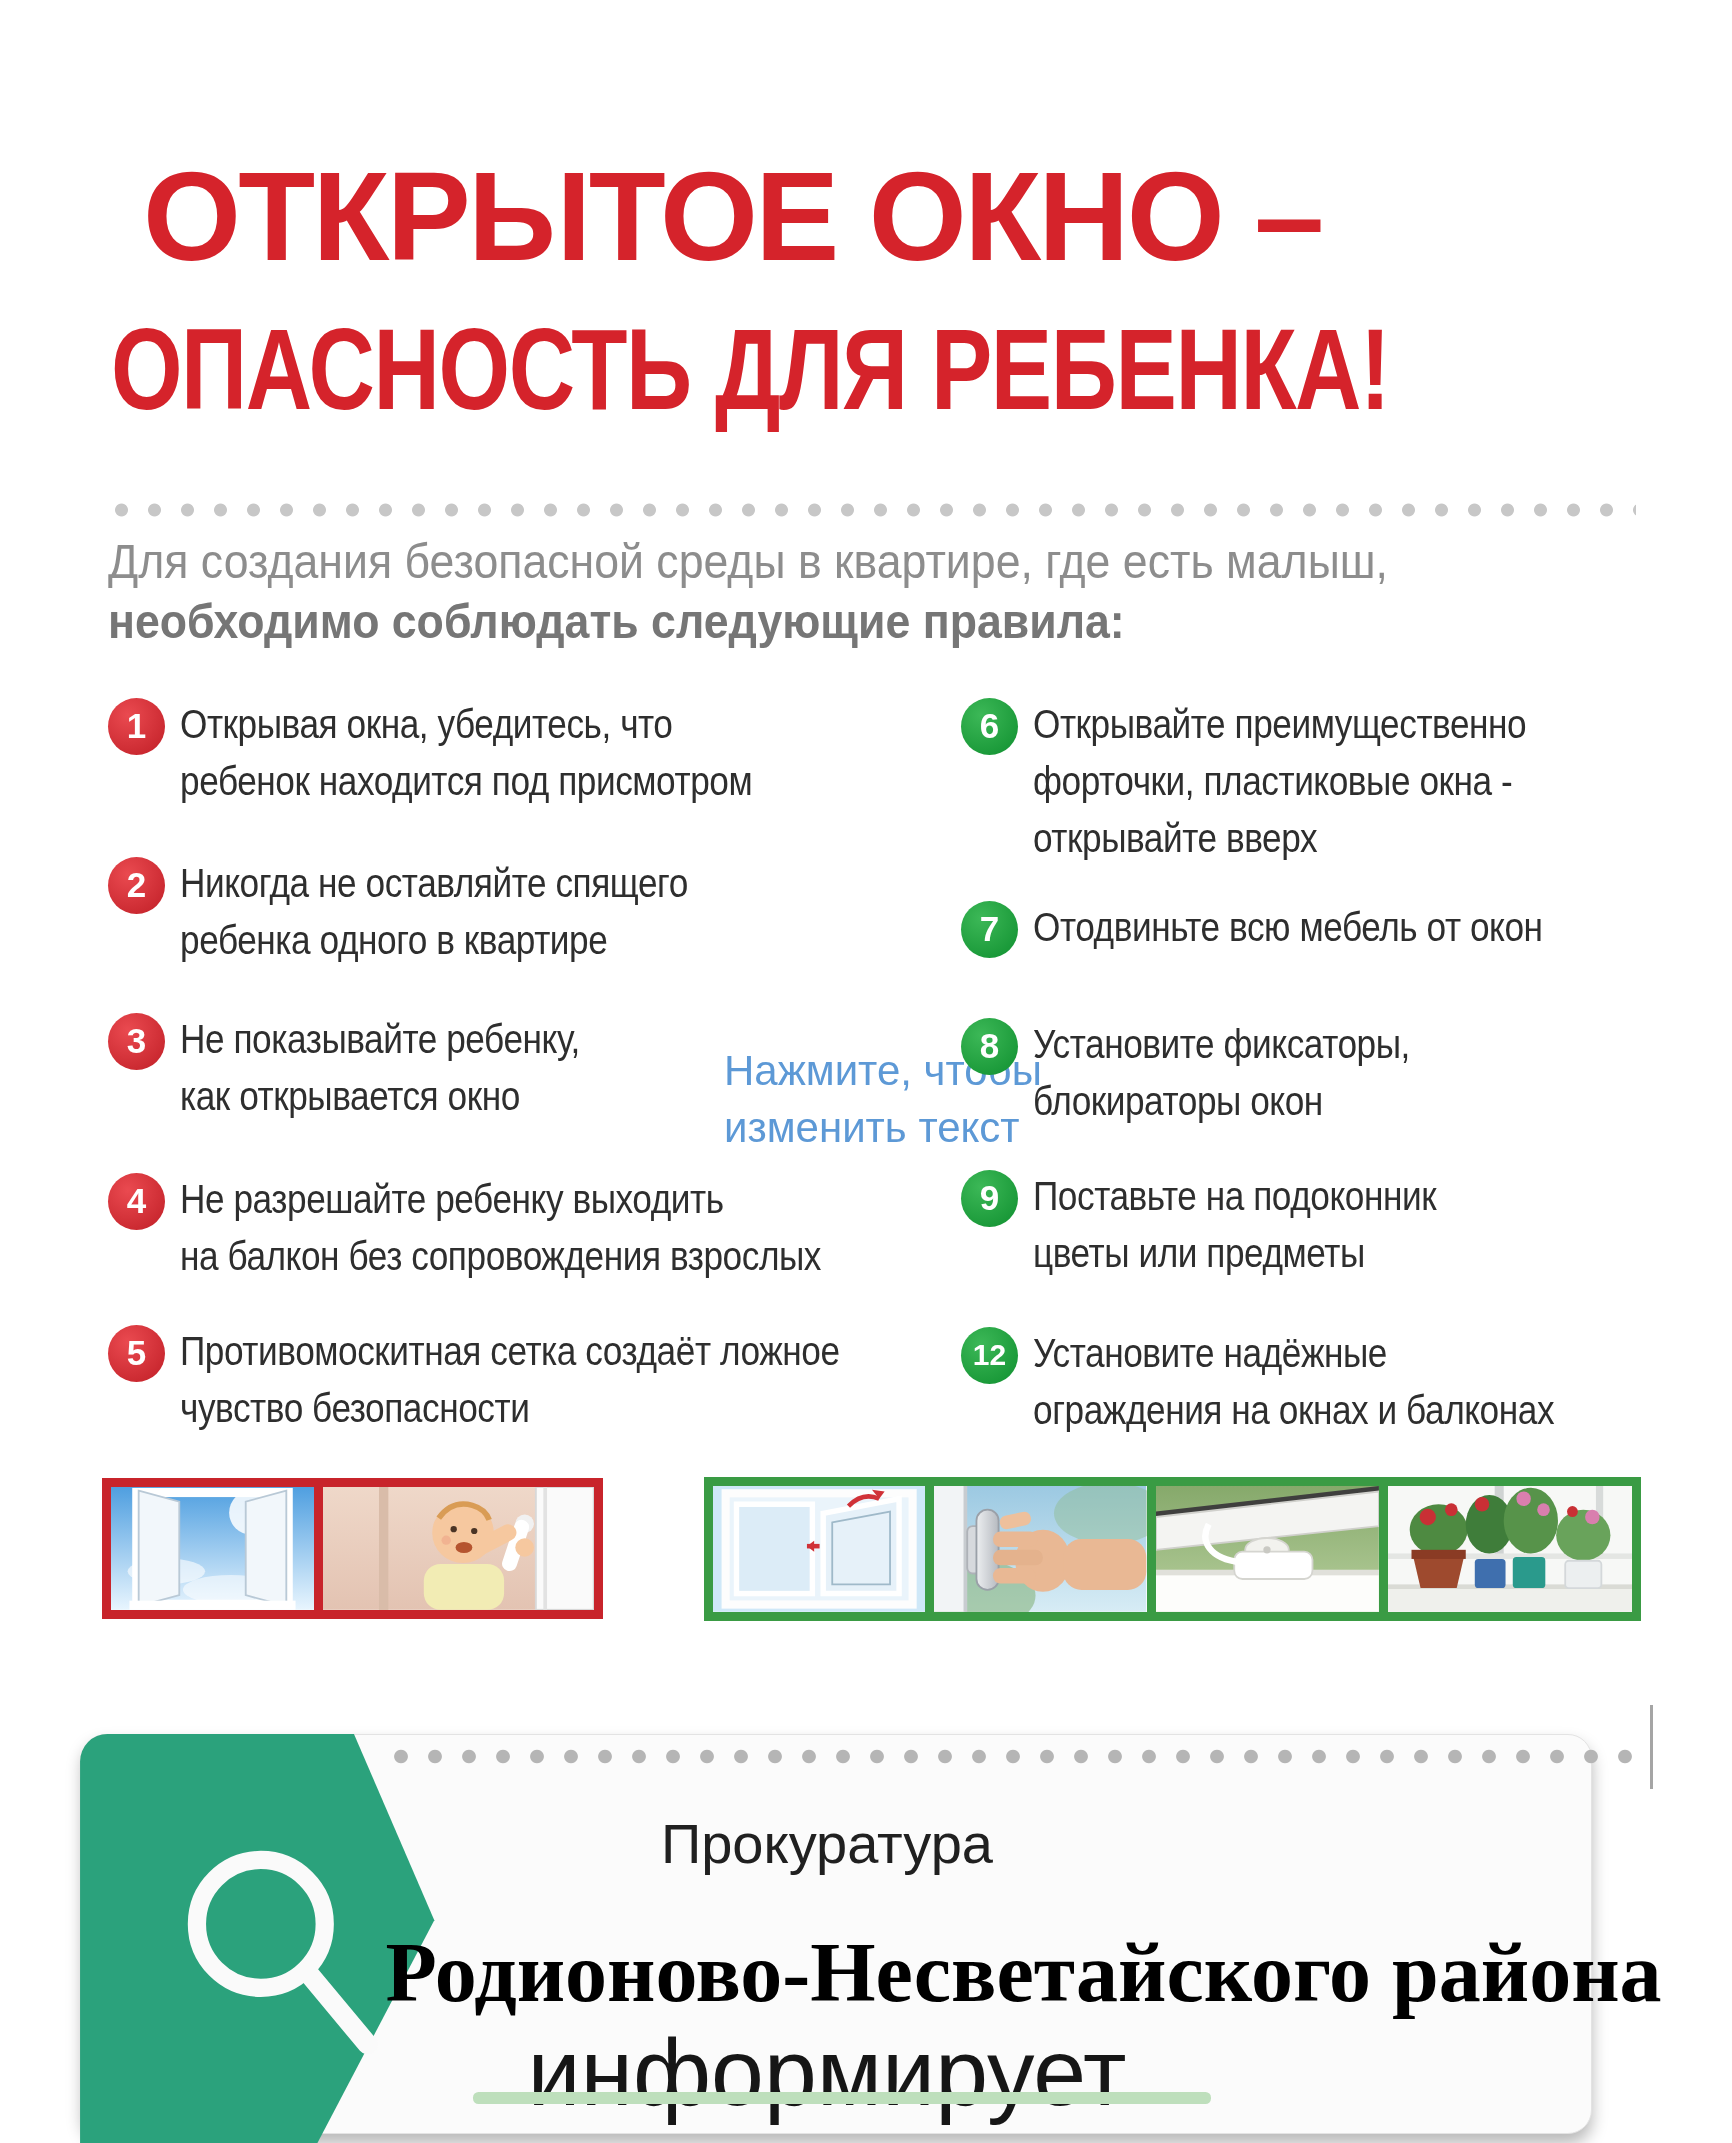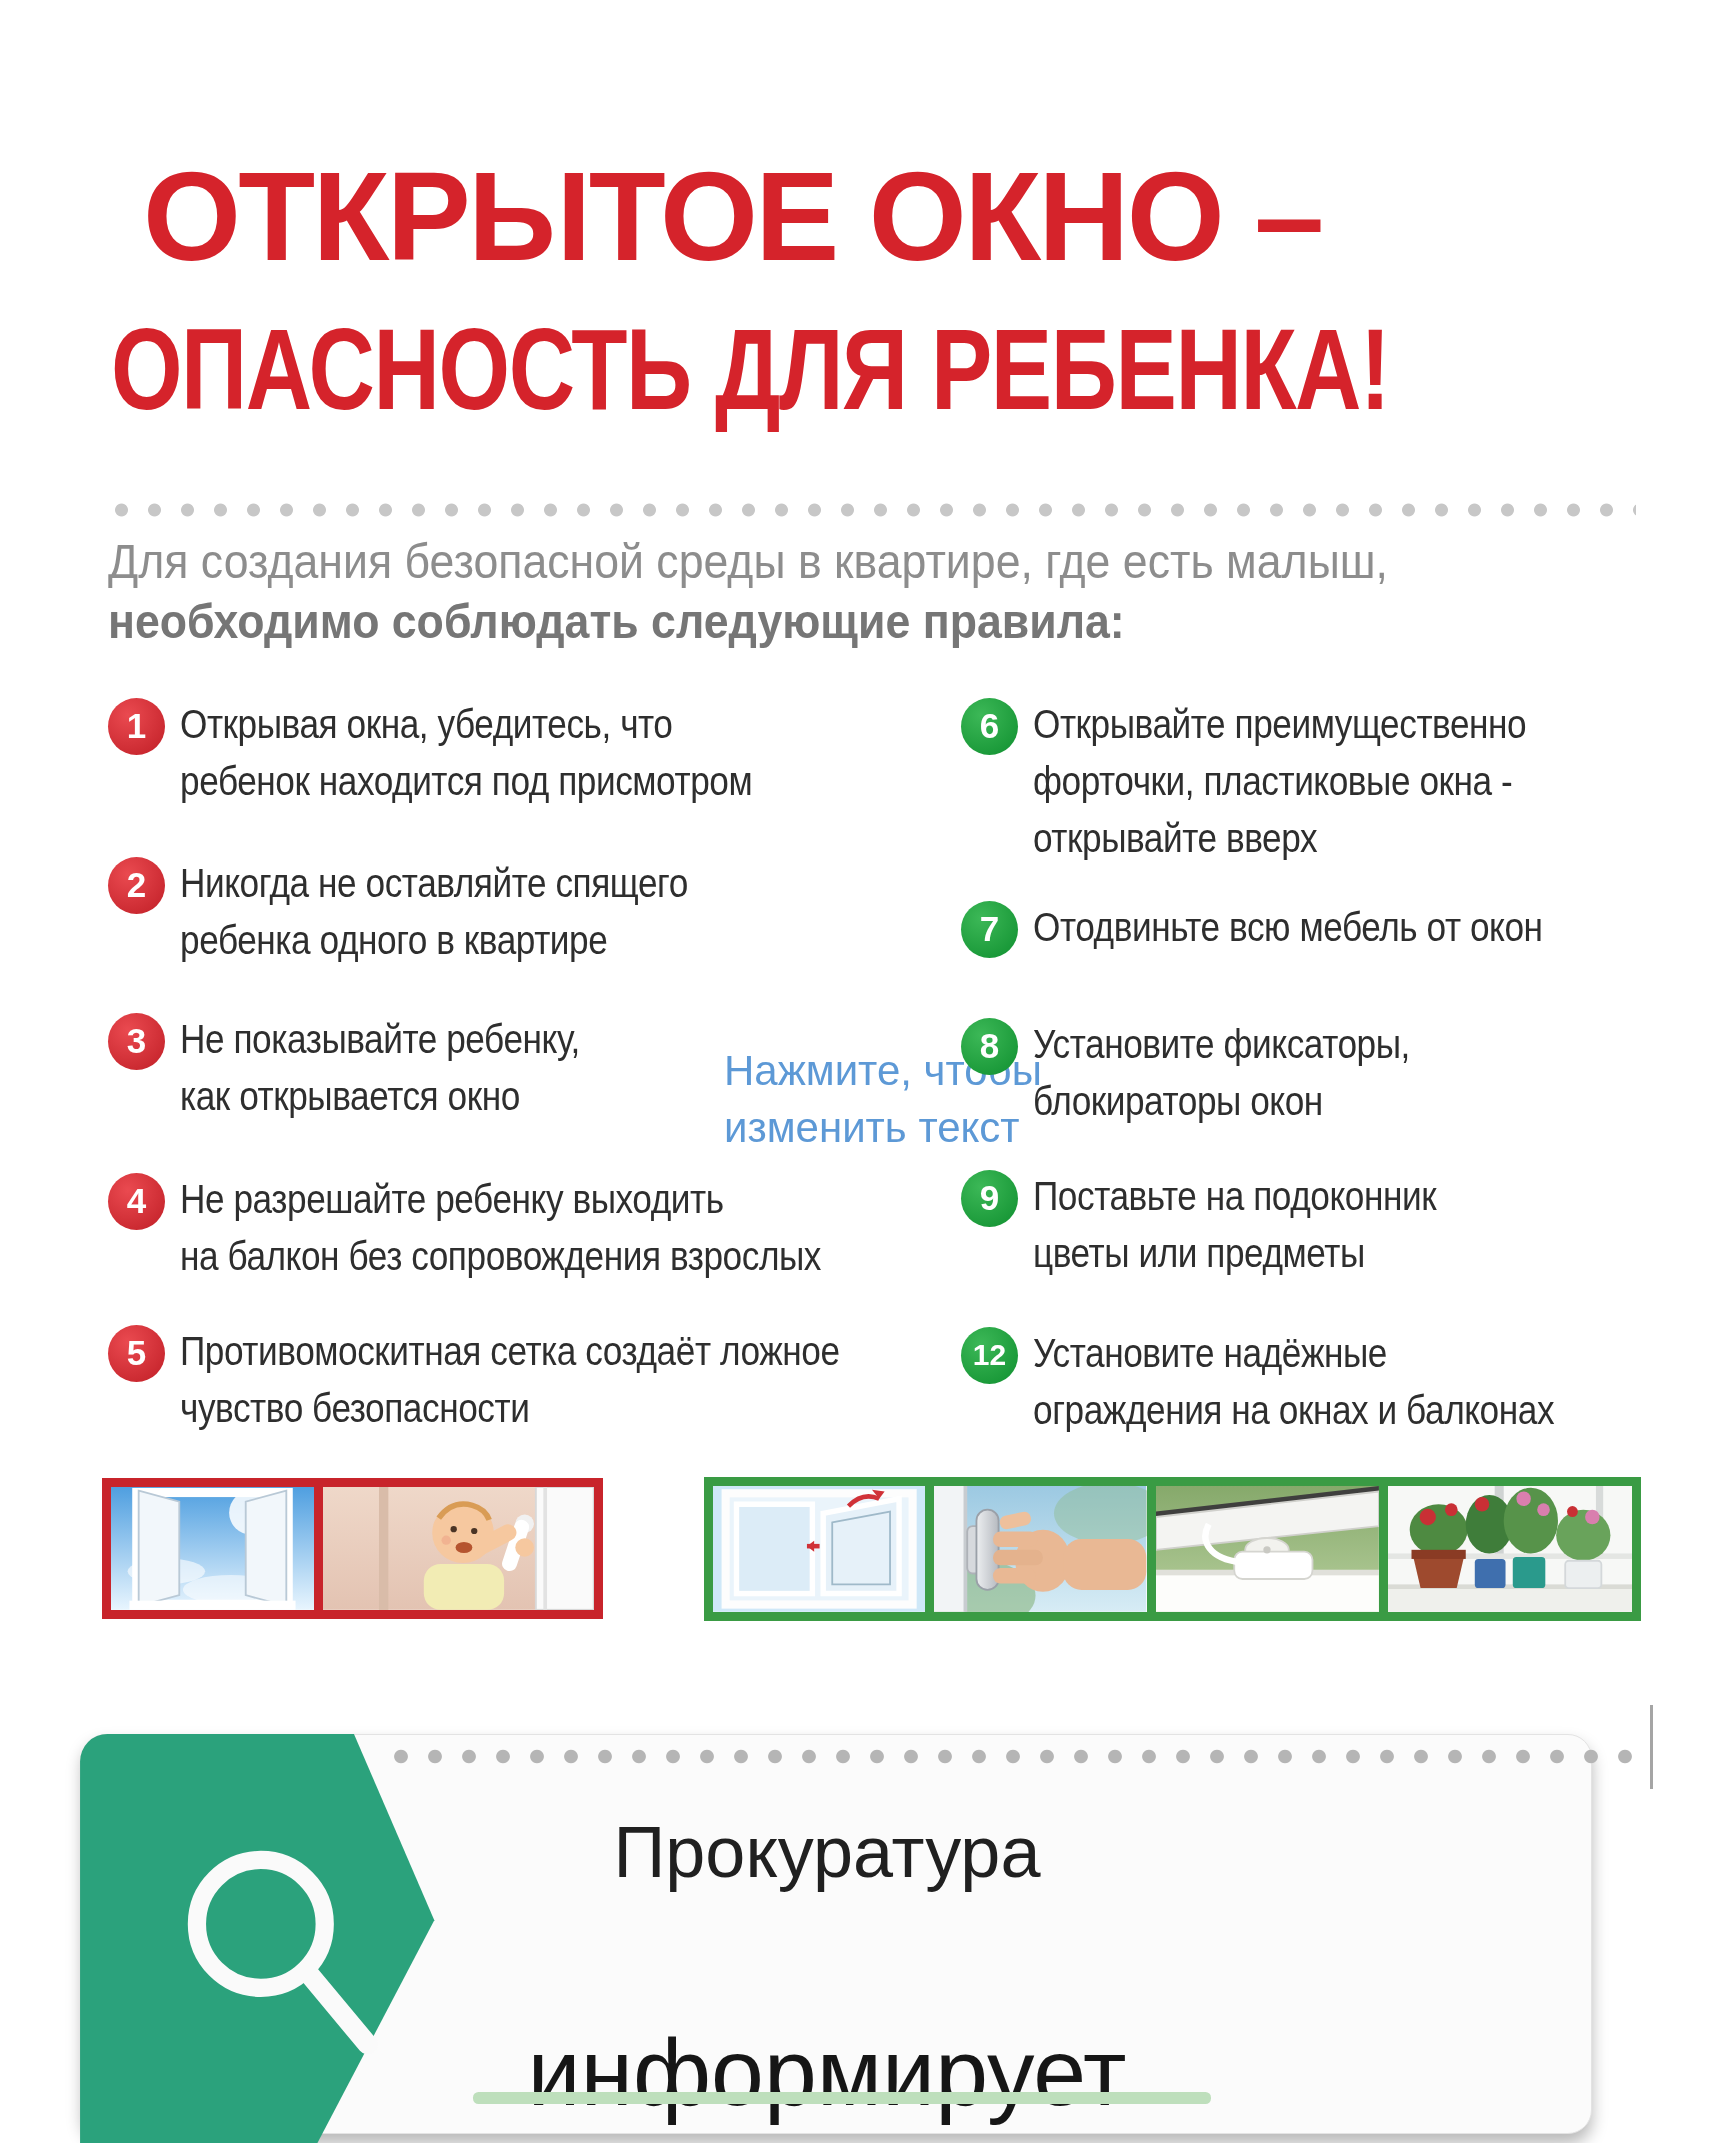--- a/index.html
+++ b/index.html
@@ -37,21 +37,21 @@
   .strip.green{left:704px;top:1477px;width:937px;height:144px;background:#3a9b44;}
   .ph{height:100%;overflow:hidden;background:#fff;}
   .ph svg{display:block;width:100%;height:100%;}
   
   .footer-card{position:absolute;left:82px;top:1734px;width:1508px;height:398px;background:#fbfbfb;
                border:0.9px solid #e3e3e3;border-radius:24px;box-shadow:0 9.1px 16.4px rgba(0,0,0,0.28);}
   .footer-dots{position:absolute;left:384px;top:1743px;width:1254px;height:27.4px;
                background-image:radial-gradient(circle at 50% 50%, #b5b5b5 0 6.4px, transparent 7.3px);
                background-size:34px 27.4px;background-repeat:repeat-x;z-index:4;}
   .tag{position:absolute;left:80px;top:1734px;width:358px;height:409px;z-index:5;}
-  .f-line1{position:absolute;left:393px;top:1811px;width:868px;text-align:center;font-size:72px;
+  .f-line1{position:absolute;left:393px;top:1811px;width:868px;text-align:center;font-size:56px;
            color:#202020;z-index:6;white-space:nowrap;}
   .f-line2{position:absolute;left:338px;top:1924px;width:1371px;text-align:center;font-size:84px;
            font-weight:700;font-family:"Liberation Serif",serif;color:#000;z-index:7;white-space:nowrap;}
   .f-line3{position:absolute;left:393px;top:2018px;width:868px;text-align:center;font-size:95px;
            color:#161616;z-index:6;white-space:nowrap;}
   .f-underline{position:absolute;left:473px;top:2092px;width:738px;height:12px;background:#bedfbc;
                border-radius:5.5px;z-index:6;}
   .artifact-line{position:absolute;left:1650px;top:1705px;width:2.7px;height:84px;background:#8f8f8f;
                  opacity:0.8;}
 </style>
@@ -262,18 +262,19 @@
   <div class="footer-card"></div>
   <div class="footer-dots"></div>
   <svg class="tag" viewBox="0 0 392 448">
     <path d="M30 0 H300 L388 204 L260 448 H0 V30 A30 30 0 0 1 30 0 Z" fill="#2ba27c"></path>
     <g>
       <circle cx="198" cy="208" r="70" fill="none" stroke="#fafafa" stroke-width="20"></circle>
       <line x1="250" y1="262" x2="315" y2="340" stroke="#fafafa" stroke-width="22" stroke-linecap="round"></line>
     </g>
   </svg>
   <div class="f-line1">Прокуратура</div>
+  <div class="f-line2">Родионово-Несветайского района</div>
   <div class="f-line3">информирует</div>
   <div class="f-underline"></div>
   <div class="artifact-line"></div>
 
 </div>
 
 
 </body></html>

